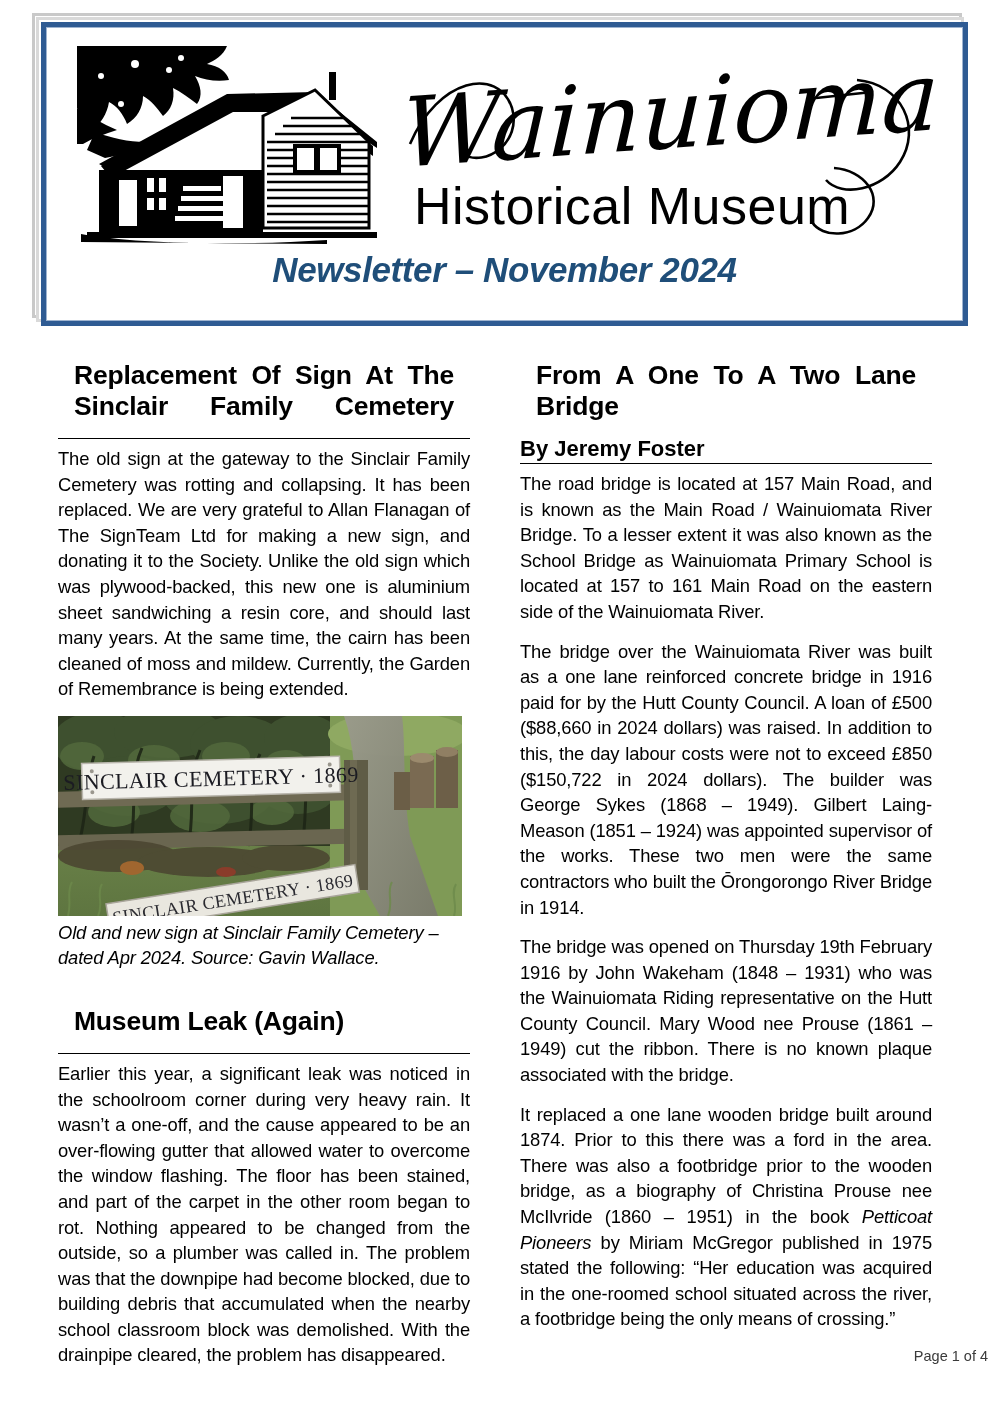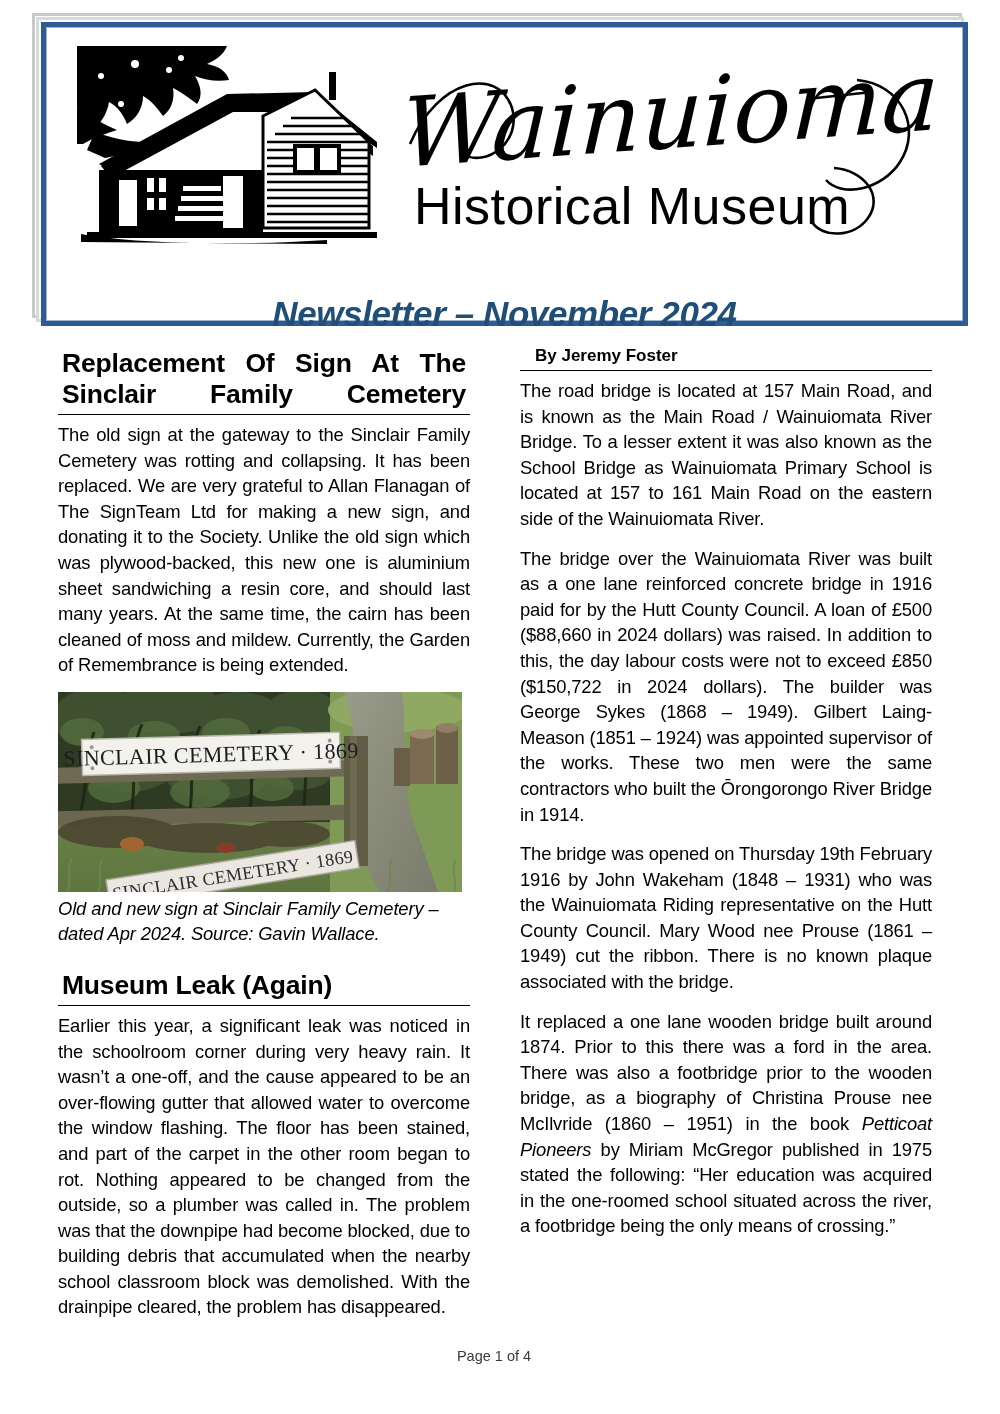--- a/index.html
+++ b/index.html
@@ -80,61 +80,59 @@
     left: 0;
     right: 0;
     top: 222px;
     text-align: center;
     font-family: "Liberation Sans", sans-serif;
     font-style: italic;
     font-weight: bold;
     font-size: 35px;
     letter-spacing: -0.4px;
     color: #1f4e79;
-    margin-top: 44px;
   }
 
   
   .columns {
     position: absolute;
     left: 0;
     top: 344px;
     width: 1000px;
   }
   .col {
     position: absolute;
     top: 0;
     width: 412px;
   }
   .col-left  { left: 58px; }
   .col-right { left: 520px; }
 
   h2.section-title {
-    margin: 4px;
+    margin: 16px;
     font-family: "Liberation Sans", sans-serif;
     font-weight: bold;
     font-size: 26.5px;
     line-height: 31px;
     letter-spacing: -0.2px;
     text-align: justify;
     text-align-last: justify;
     color: #000;
   }
   h2.section-title.nojust {
     text-align: right;
     text-align-last: left;
   }
   .byline {
     font-family: "Liberation Sans", sans-serif;
     font-weight: bold;
-    font-size: 17px;
+    font-size: 22px;
     line-height: 21px;
     margin-top: 1px;
     color: #000;
-    margin-left: 15px;
   }
   .rule {
     border: 0;
     border-top: 1.6px solid #000;
     margin: 4px 0 6px 0;
     width: 100%;
   }
 
   p.body {
     margin: 7px 0 14px 0;
@@ -168,21 +166,21 @@
   }
 
   .spacer-before-heading { height: 16px; }
 
   
   .footer {
     position: absolute;
     left: 0;
     right: 12px;
     top: 1348px;
-    text-align: center;
+    text-align: right;
     font-family: "Liberation Sans", sans-serif;
     font-size: 14.5px;
     color: #3a3a3a;
   }
 </style>
 </head>
 <body>
 
 <div class="header-wrap">
   <div class="frame-l1"></div>
@@ -384,20 +382,21 @@
 
     <section>
       <h2 class="section-title nojust">Museum Leak (Again)</h2>
       <hr class="rule">
       <p class="body">Earlier this year, a significant leak was noticed in the schoolroom corner during very heavy rain. It wasn’t a one-off, and the cause appeared to be an over-flowing gutter that allowed water to overcome the window flashing. The floor has been stained, and part of the carpet in the other room began to rot. Nothing appeared to be changed from the outside, so a plumber was called in. The problem was that the downpipe had become blocked, due to building debris that accumulated when the nearby school classroom block was demolished. With the drainpipe cleared, the problem has disappeared.</p>
     </section>
   </div>
 
   <div class="col col-right">
     <section>
+      <h2 class="section-title">From A One To A Two Lane Bridge</h2>
       <div class="byline">By Jeremy Foster</div>
       <hr class="rule">
 
       <p class="body">The road bridge is located at 157 Main Road, and is known as the Main Road / Wainuiomata River Bridge. To a lesser extent it was also known as the School Bridge as Wainuiomata Primary School is located at 157 to 161 Main Road on the eastern side of the Wainuiomata River.</p>
       <p class="body">The bridge over the Wainuiomata River was built as a one lane reinforced concrete bridge in 1916 paid for by the Hutt County Council. A loan of £500 ($88,660 in 2024 dollars) was raised. In addition to this, the day labour costs were not to exceed £850 ($150,722 in 2024 dollars). The builder was George Sykes (1868 – 1949). Gilbert Laing-Meason (1851 – 1924) was appointed supervisor of the works. These two men were the same contractors who built the Ōrongorongo River Bridge in 1914.</p>
       <p class="body">
         <span>The bridge was opened on Thursday 19th February 1916 by John Wakeham (1848 – 1931) who was the Wainuiomata Riding representative on the Hutt County Council. Mary Wood nee Prouse (1861 – 1949) cut the ribbon. There is no known plaque associated with the bridge.</span>
       </p>
       <p class="body">
         <span>It replaced a one lane wooden bridge built around 1874. Prior to this there was a ford in the area. There was also a footbridge prior to the wooden bridge, as a biography of Christina Prouse nee McIlvride (1860 – 1951) in the book </span><i>Petticoat Pioneers</i><span> by Miriam McGregor published in 1975 stated the following: “Her education was acquired in the one-roomed school situated across the river, a footbridge being the only means of crossing.”</span>

